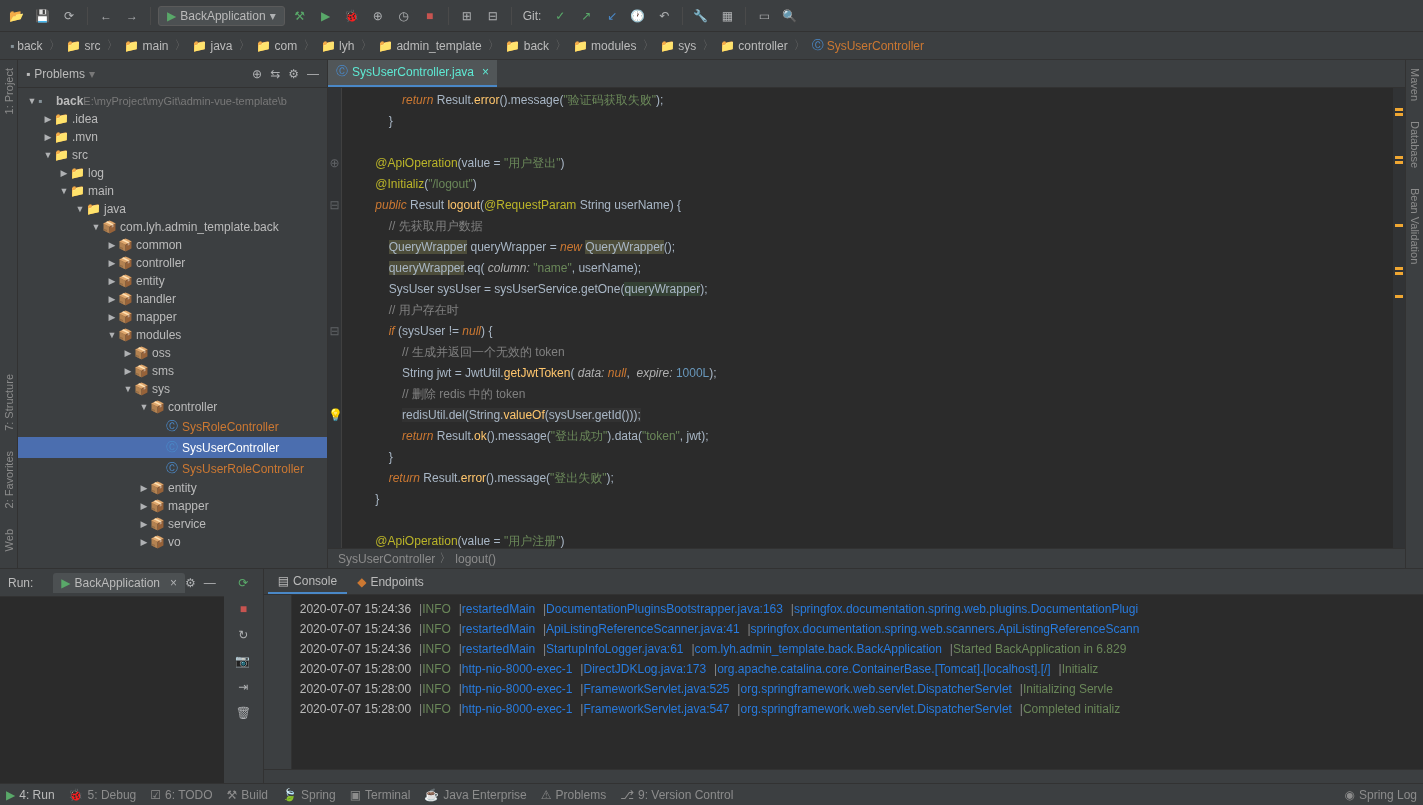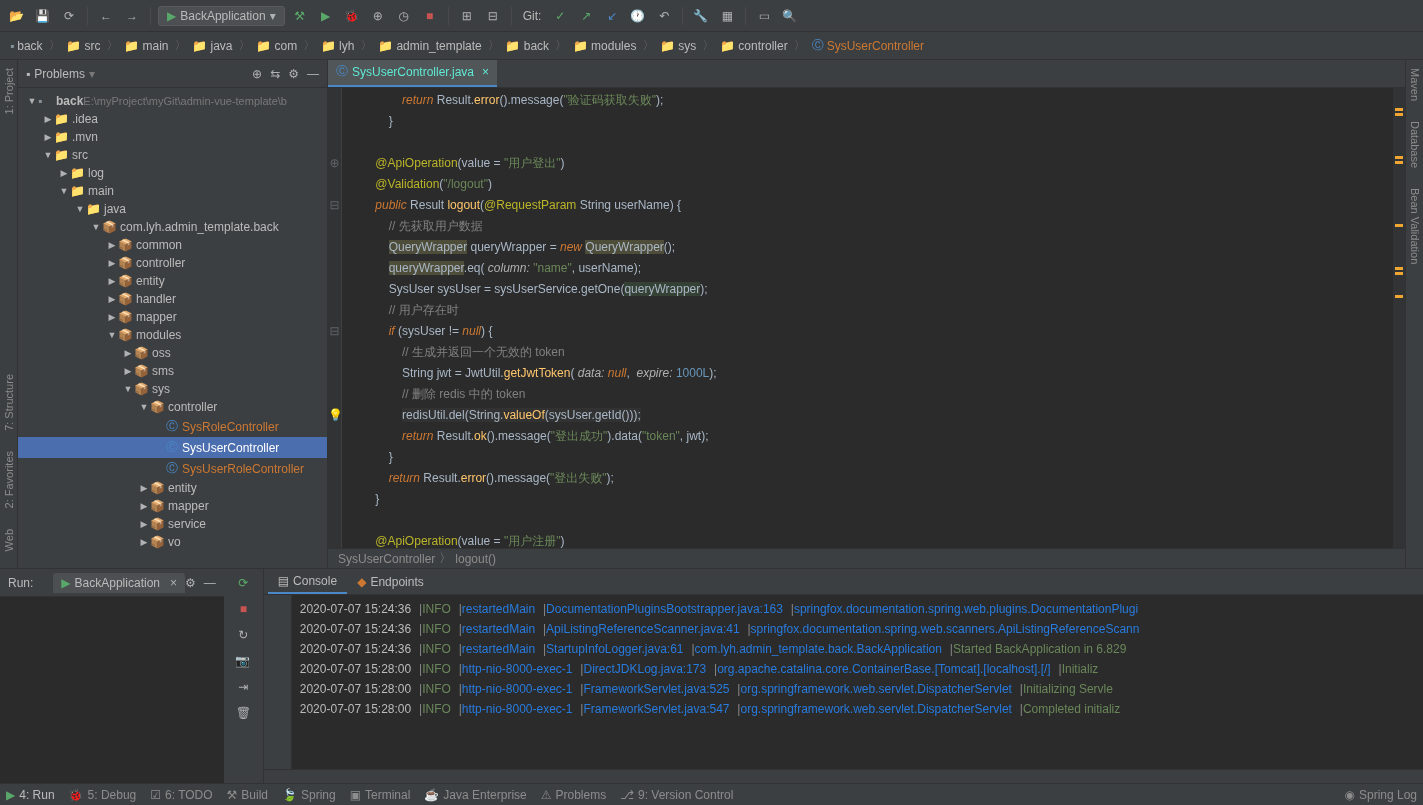--- a/index.html
+++ b/index.html
@@ -391,21 +391,21 @@
           <div style="height:21px;text-align:center"></div>
           <div style="height:21px;text-align:center"></div>
           <div style="height:21px;text-align:center"></div>
           <div style="height:21px;text-align:center"></div>
           <div style="height:21px;text-align:center"></div>
         </div>
       <div class="code" id="code">            <span class="kw">return</span> Result.<span class="fn">error</span>().message(<span class="str">"验证码获取失败"</span>);
         }
 
     <span class="ann">@ApiOperation</span>(value = <span class="str">"用户登出"</span>)
-    <span class="ann">@Validation</span>(<span class="str">"/logout"</span>)
+    <span class="ann">@Initializ</span>(<span class="str">"/logout"</span>)
     <span class="kw">public</span> Result <span class="fn">logout</span>(<span class="ann">@RequestParam</span> String userName) {
         <span class="cmt">// 先获取用户数据</span>
         <span class="hl">QueryWrapper</span> queryWrapper = <span class="kw">new</span> <span class="hl">QueryWrapper</span>();
         <span class="hl">queryWrapper</span>.eq( <span class="param">column:</span> <span class="str">"name"</span>, userName);
         SysUser sysUser = sysUserService.getOne(<span class="hl2">queryWrapper</span>);
         <span class="cmt">// 用户存在时</span>
         <span class="kw">if</span> (sysUser != <span class="kw">null</span>) {
             <span class="cmt">// 生成并返回一个无效的 token</span>
             String jwt = JwtUtil.<span class="fn">getJwtToken</span>( <span class="param">data:</span> <span class="kw">null</span>,  <span class="param">expire:</span> <span class="num">1000L</span>);
             <span class="cmt">// 删除 redis 中的 token</span>

